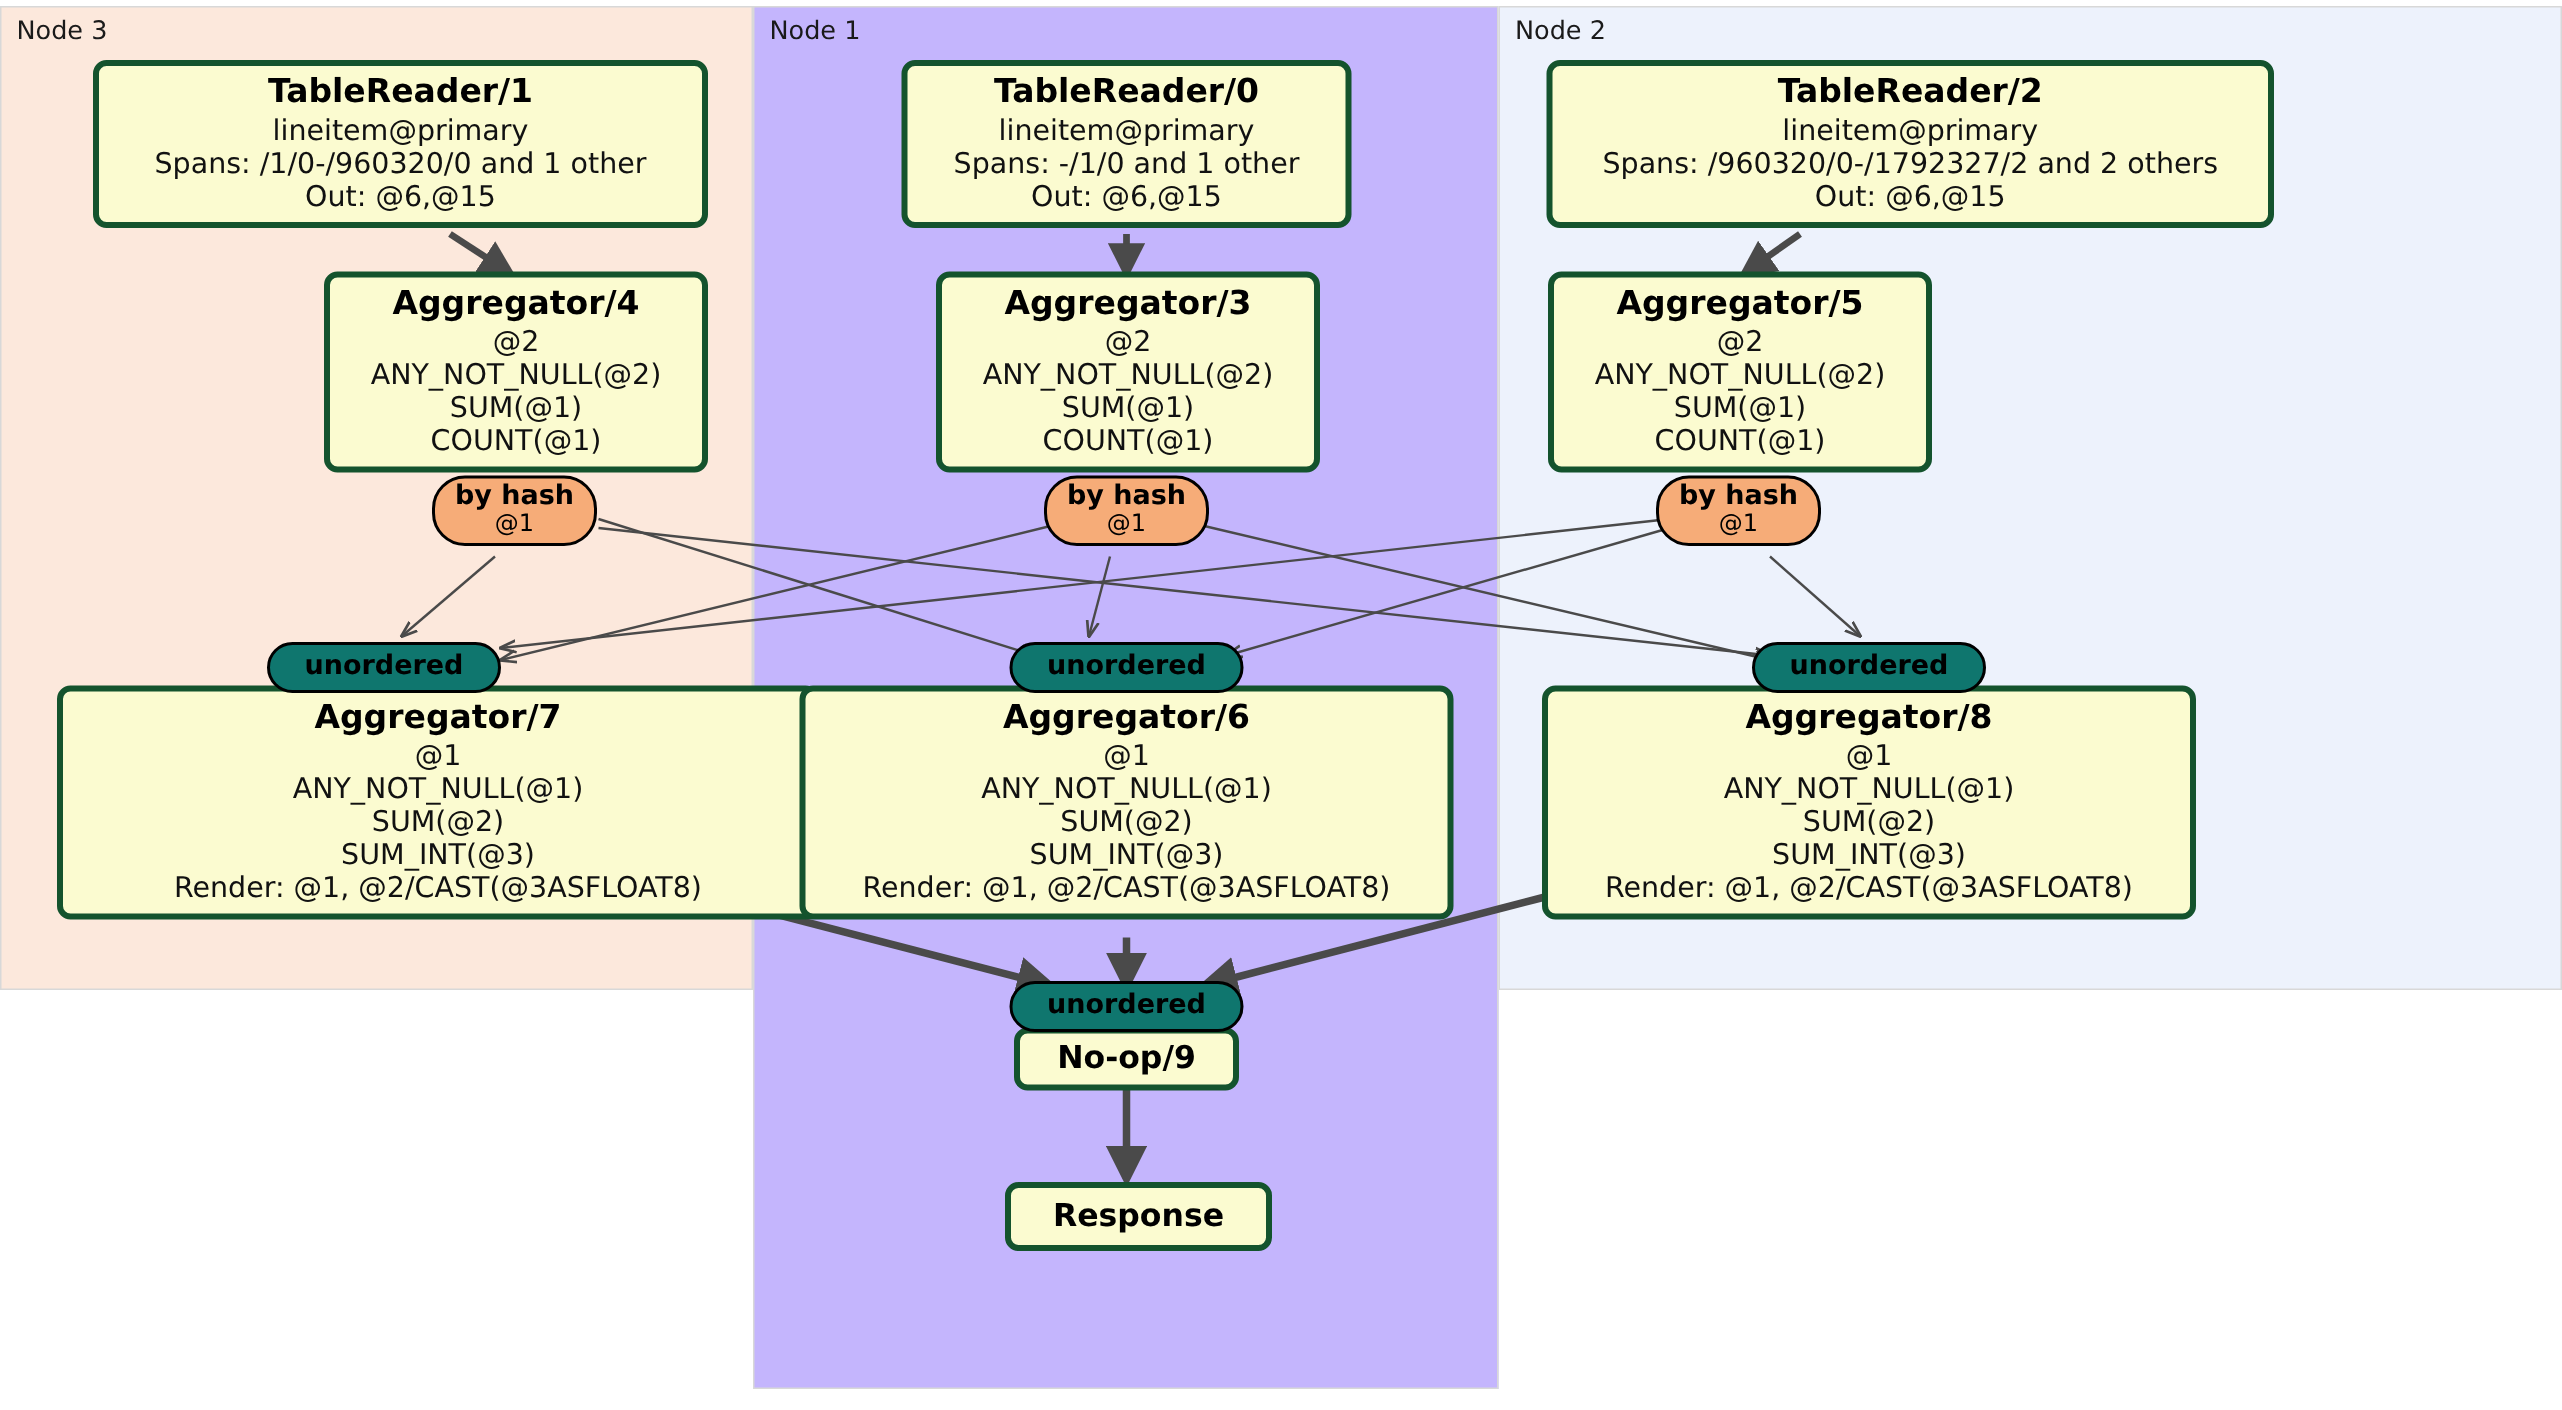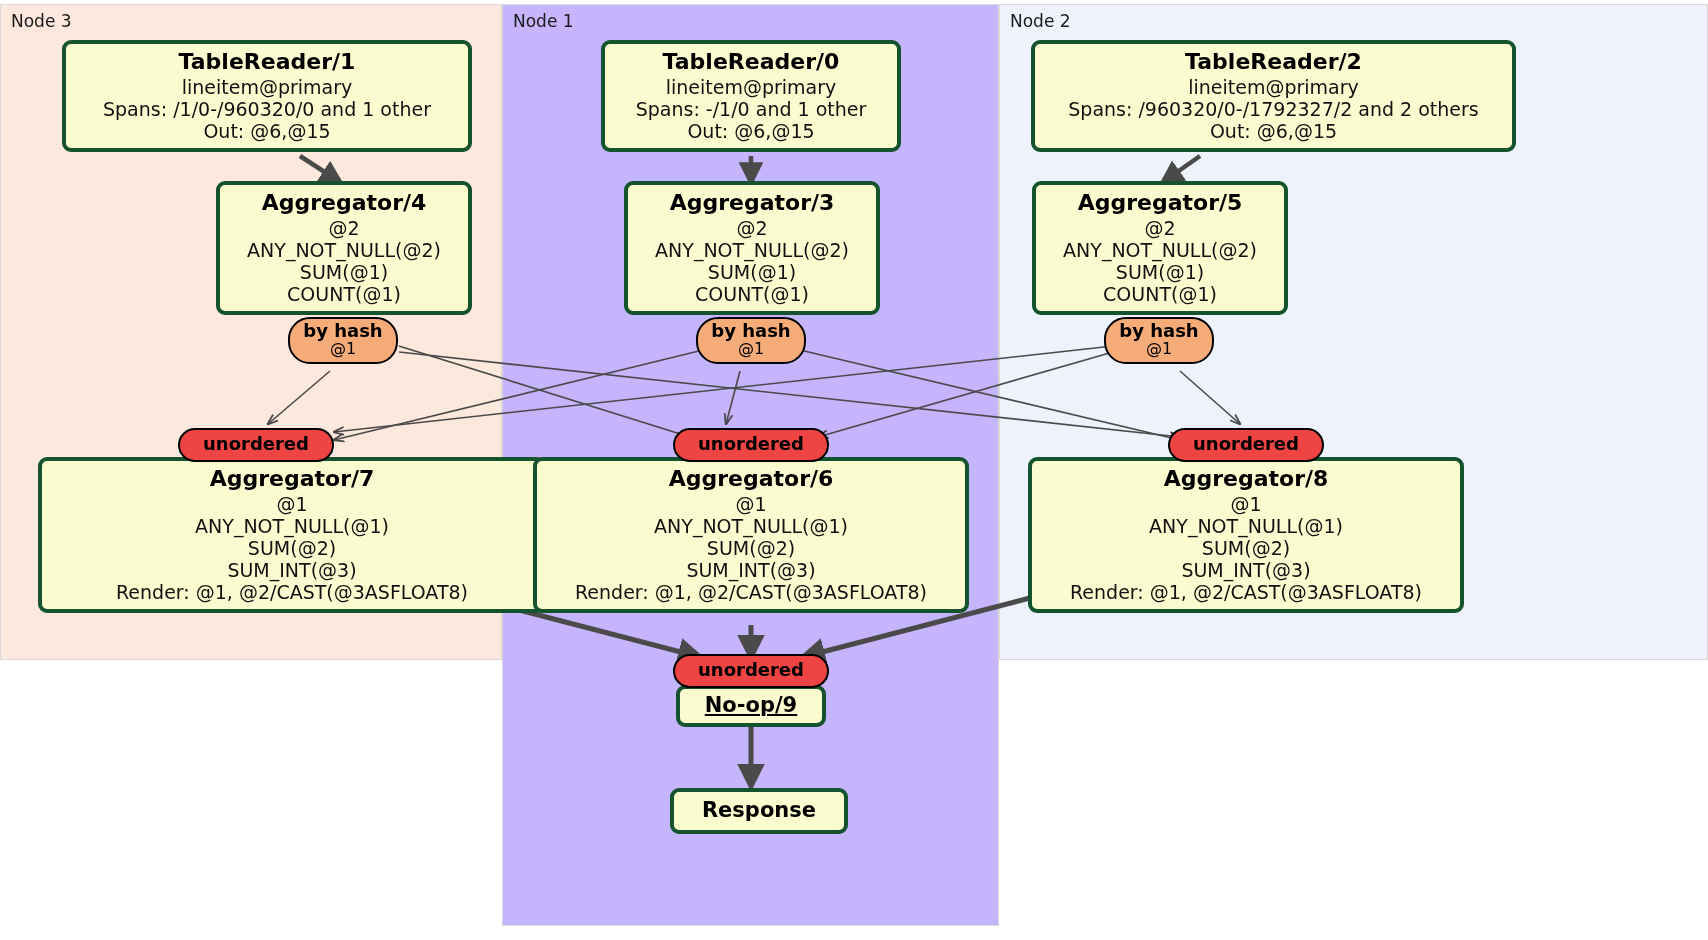--- a/index.html
+++ b/index.html
@@ -81,21 +81,21 @@
     border-radius: 22px;
     text-align: center;
     z-index: 8;
     line-height: 1.05;
     padding: 3px 12px 4px 12px;
   }
   .badge-hash {
     background: #f6ac78;
   }
   .badge-unordered {
-    background: #ef4444;
+    background: #0f766e;
   }
   .badge-label {
     display: block;
     font-weight: bold;
     font-size: 18px;
     color: #000;
     white-space: nowrap;
   }
   .badge-sub {
     display: block;
@@ -280,21 +280,21 @@
     <span class="proc-line">ANY_NOT_NULL(@1)</span>
     <span class="proc-line">SUM(@2)</span>
     <span class="proc-line">SUM_INT(@3)</span>
     <span class="proc-line">Render: @1, @2/CAST(@3ASFLOAT8)</span>
   </div>
 
   <div class="badge badge-unordered" style="left:673px; top:654px; width:156px; padding-top:5px; padding-bottom:6px;">
     <span class="badge-label">unordered</span>
   </div>
 
-  <div class="proc-box proc-small" id="noop9" style="left:676px; top:685px; width:150px; padding-top:4px; padding-bottom:5px;text-decoration:underline;">
+  <div class="proc-box proc-small" id="noop9" style="left:676px; top:685px; width:150px; padding-top:4px; padding-bottom:5px;">
     <span class="proc-title">No-op/9</span>
   </div>
 
   <div class="proc-box proc-small" id="response" style="left:670px; top:788px; width:178px; padding-top:6px; padding-bottom:7px;">
     <span class="proc-title">Response</span>
   </div>
 
 </div>
 
 </body></html>

